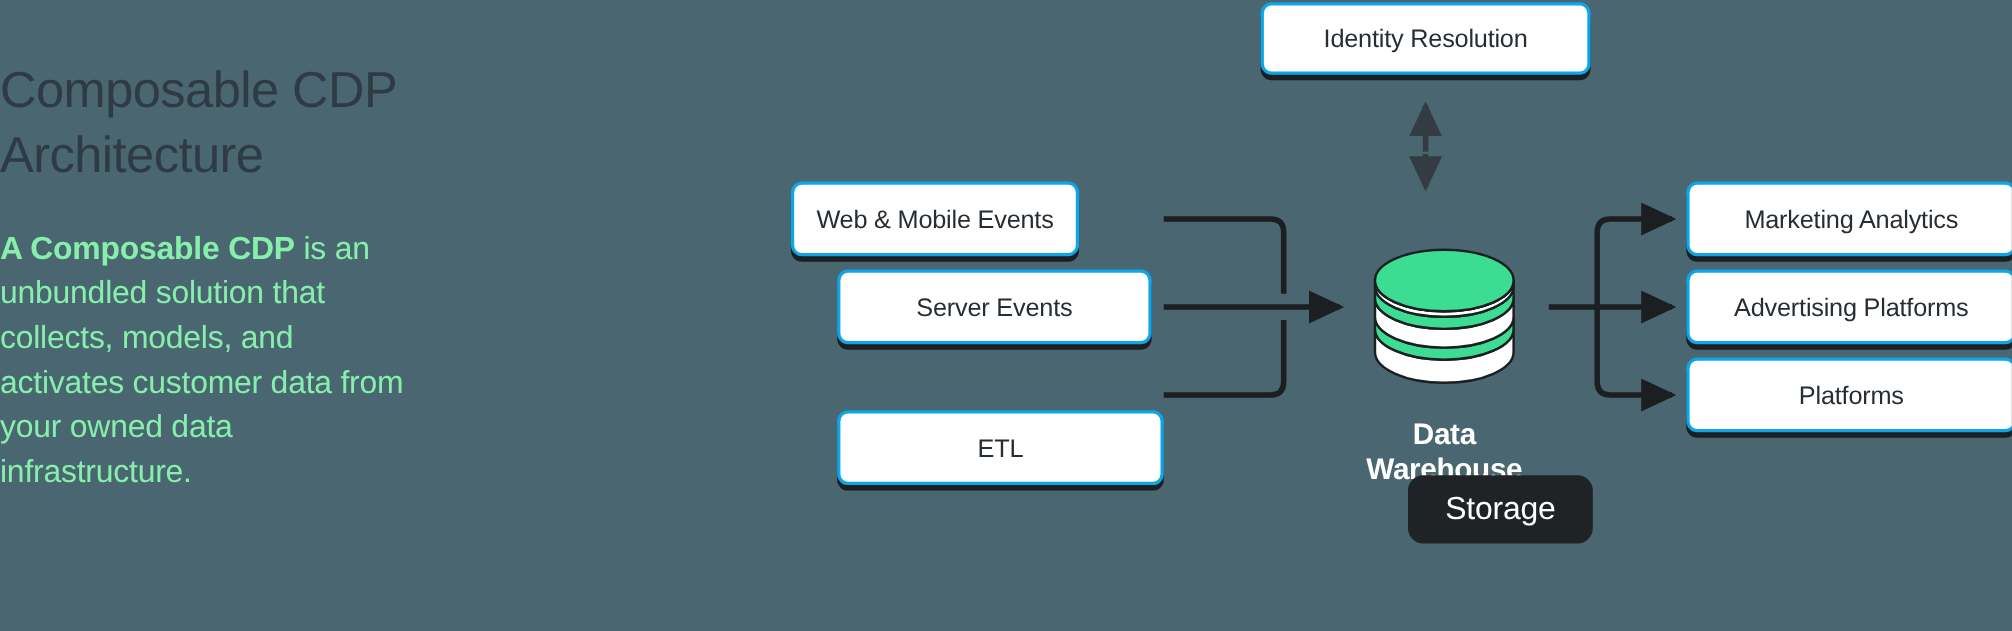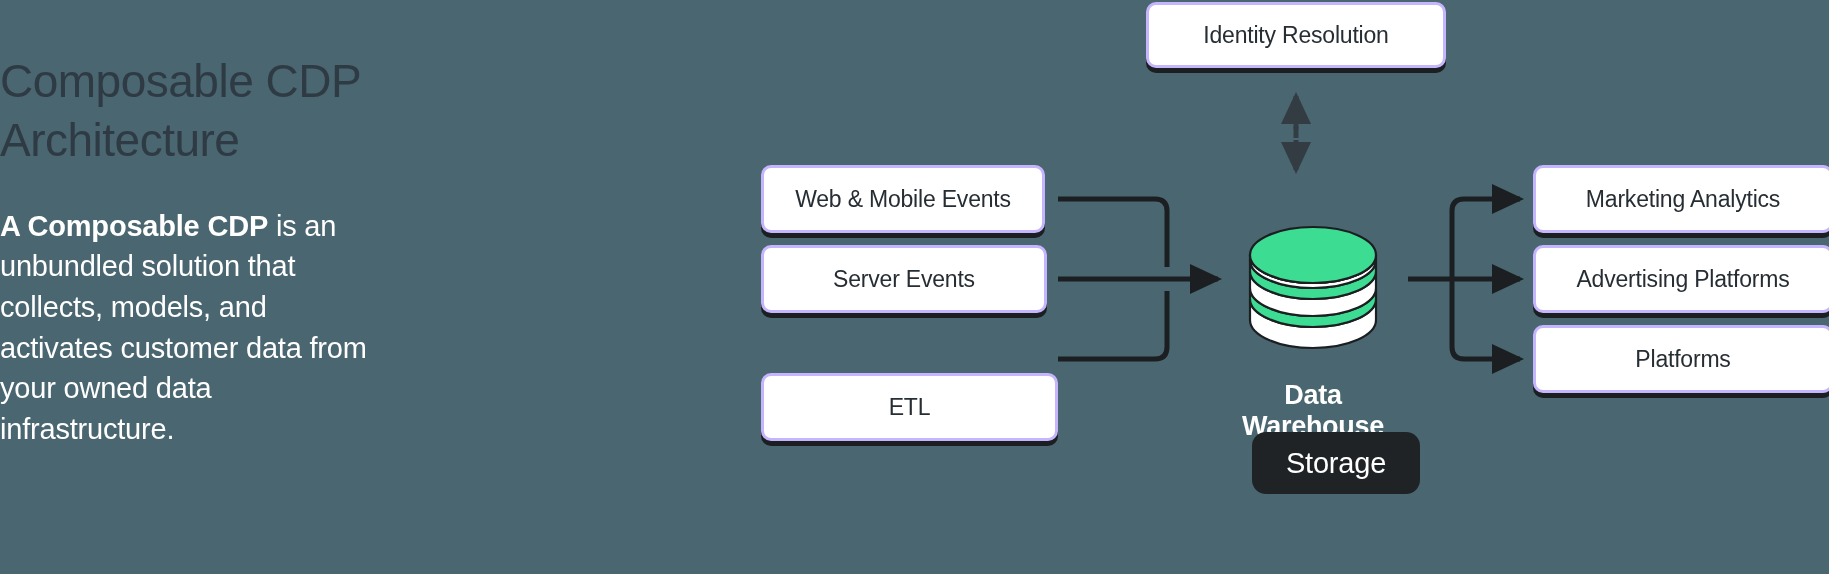--- a/index.html
+++ b/index.html
@@ -32,34 +32,34 @@
     color: #2f3b44;
     letter-spacing: -0.5px;
     margin: 0;
     white-space: pre-line;
   }
   #intro-paragraph {
     margin: 0;
     margin-top: 36px;
     font-size: 29px;
     line-height: 1.40;
-    color: #ffffff;
+    color: #86efac;
     letter-spacing: -0.2px;
     max-width: 370px;
   }
   #intro-paragraph .lead {
     font-weight: bold;
   }
 
   
   .node {
     position: absolute;
     box-sizing: border-box;
     background: #ffffff;
-    border: 3px solid #c4b5fd;
+    border: 3px solid #0ea5e9;
     border-radius: 10px;
     box-shadow: 0 5px 0 0 #1b1f22;
     display: flex;
     align-items: center;
     justify-content: center;
     color: #262d33;
     font-size: 23px;
     letter-spacing: -0.2px;
     text-align: center;
     padding: 0 10px;
@@ -67,21 +67,21 @@
 
   
   #node-identity-resolution {
     left: 1146px;
     top: 2px;
     width: 300px;
     height: 66px;
   }
 
   
-  #node-web-mobile-events { left: 761px; top: 165px; width: 284px; height: 68px; }
+  #node-web-mobile-events { left: 719px; top: 165px; width: 262px; height: 68px; }
   #node-server-events     { left: 761px; top: 245px; width: 286px; height: 68px; }
   #node-etl               { left: 761px; top: 325px; width: 297px; height: 68px; margin-top: 48px; }
 
   
   #node-marketing-automation { left: 1533px; top: 165px; width: 300px; height: 68px; }
   #node-advertising-platforms{ left: 1533px; top: 245px; width: 300px; height: 68px; }
   #node-analytics            { left: 1533px; top: 325px; width: 300px; height: 68px; }
 
   
   #warehouse-group {
@@ -96,21 +96,21 @@
     margin-top: 6px;
     font-size: 27px;
     font-weight: bold;
     color: #ffffff;
     letter-spacing: -0.3px;
   }
 
   
   #storage-pill {
     position: absolute;
-    left: 1252px;
+    left: 1280px;
     top: 432px;
     width: 168px;
     height: 62px;
     background: #1f2326;
     border-radius: 14px;
     display: flex;
     align-items: center;
     justify-content: center;
     color: #ffffff;
     font-size: 29px;

